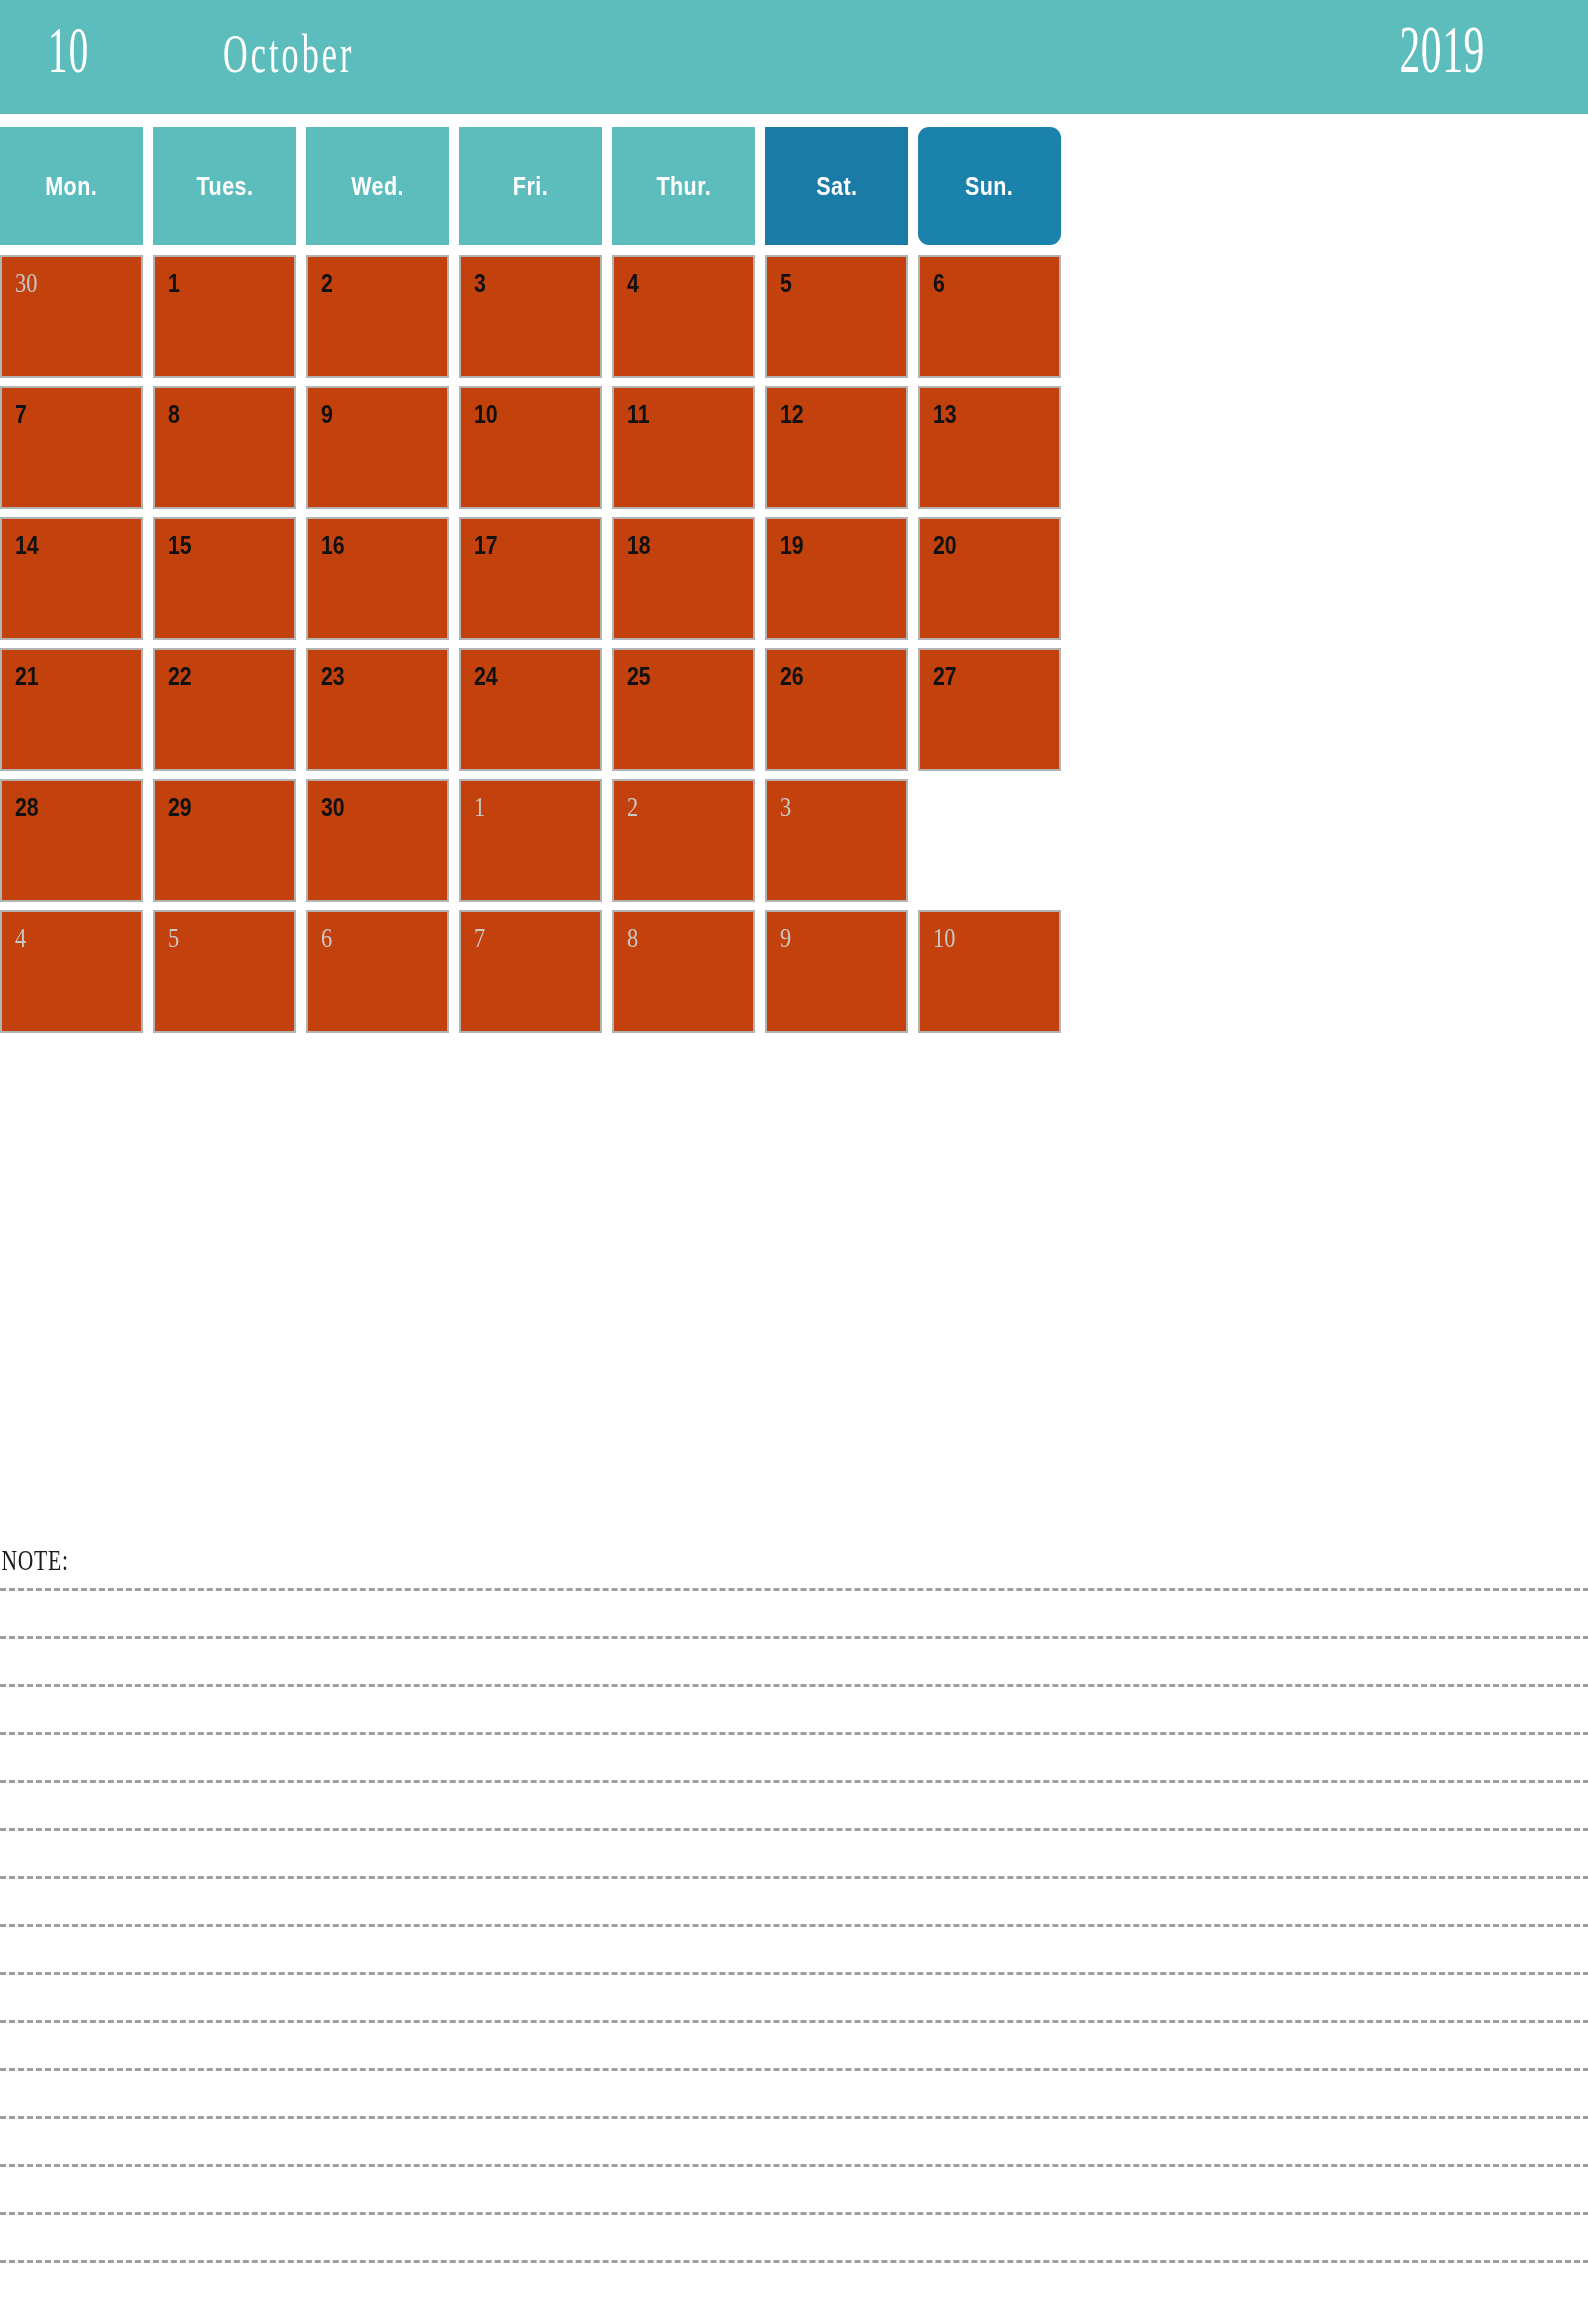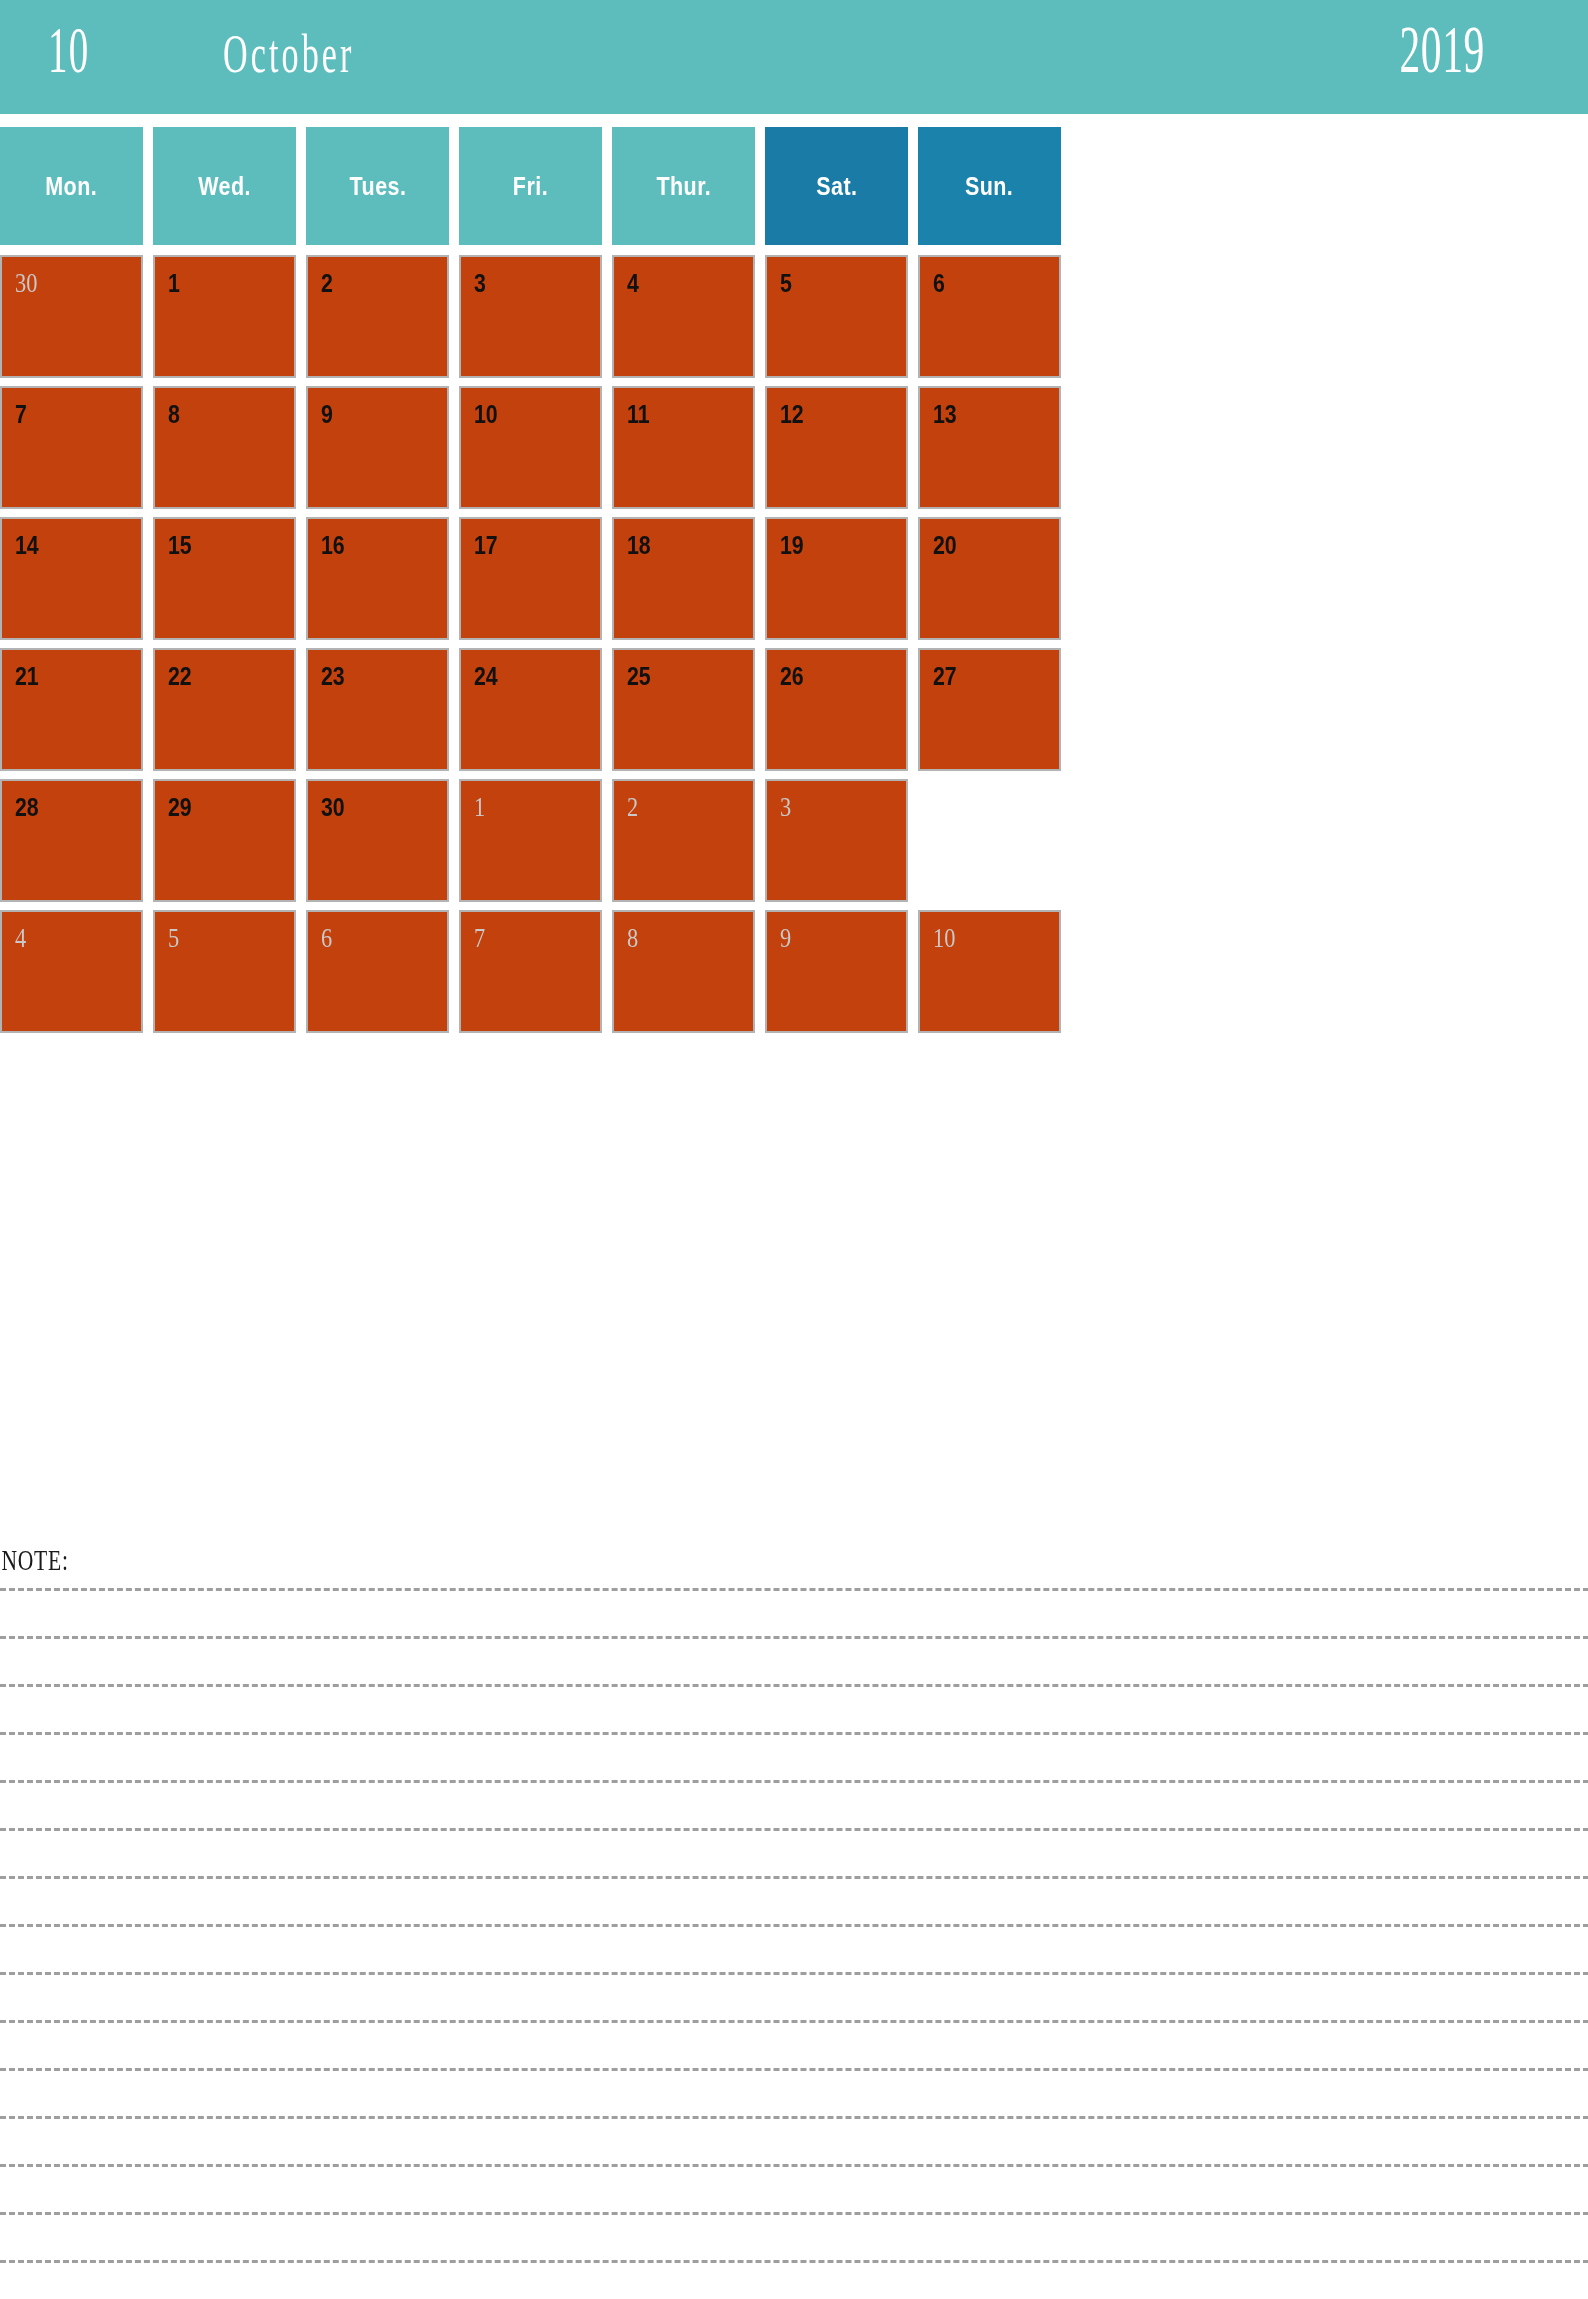--- a/index.html
+++ b/index.html
@@ -83,21 +83,21 @@
   .dow-cell {
     width: 143px;
     height: 118px;
     margin-right: 10px;
     background: #5dbdbd;
     display: flex;
     align-items: center;
     justify-content: center;
     box-sizing: border-box;
   }
-  .dow-cell:last-child { margin-right: 16px; }
+  .dow-cell:last-child { margin-right: 16px; border-radius: 11px; }
   .dow-cell.weekend-sat { background: #1a7ba6; text-align: center; }
   .dow-cell.weekend-sun { background: #1b82ac; }
   .dow-label {
     font-family: "Liberation Sans", sans-serif;
     font-size: 25px;
     font-weight: bold;
     color: #ffffff;
     transform: scaleX(0.86);
     letter-spacing: 0.5px;
   }
@@ -174,24 +174,24 @@
   <span class="banner-month-name">October</span>
   <span class="banner-year">2019</span>
 </div>
 
 <div class="calendar">
   <div class="grid-row dow-row" id="dow-row">
       <div class="dow-cell">
         <span class="dow-label">Mon.</span>
       </div>
       <div class="dow-cell">
+        <span class="dow-label">Tues.</span>
+      </div>
+      <div class="dow-cell">
         <span class="dow-label">Wed.</span>
-      </div>
-      <div class="dow-cell">
-        <span class="dow-label">Tues.</span>
       </div>
       <div class="dow-cell">
         <span class="dow-label">Fri.</span>
       </div>
       <div class="dow-cell">
         <span class="dow-label">Thur.</span>
       </div>
       <div class="dow-cell weekend-sat">
         <span class="dow-label">Sat.</span>
       </div>

